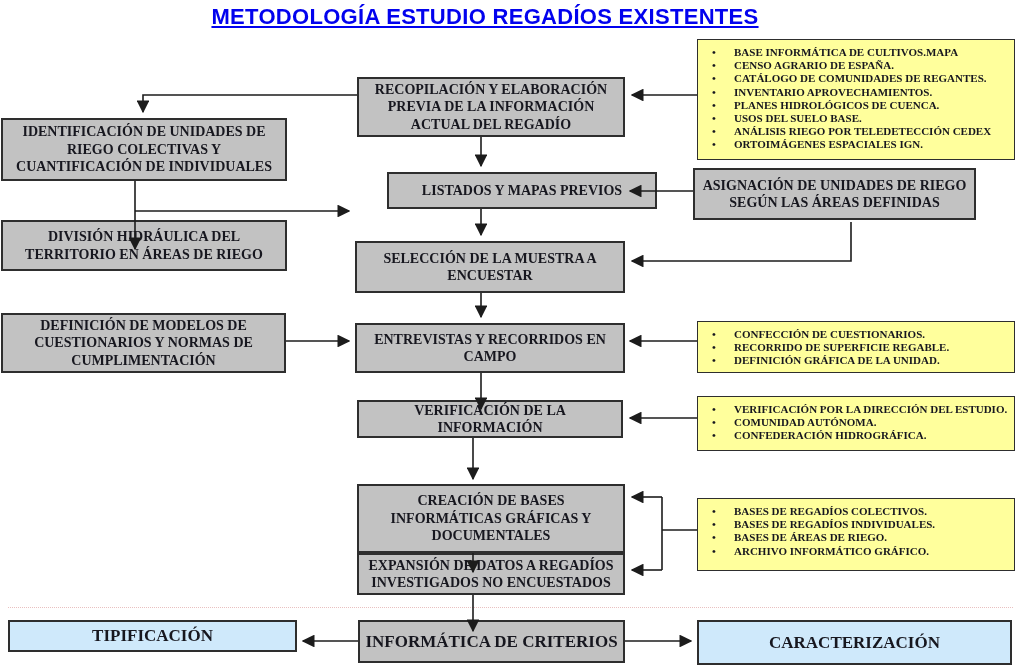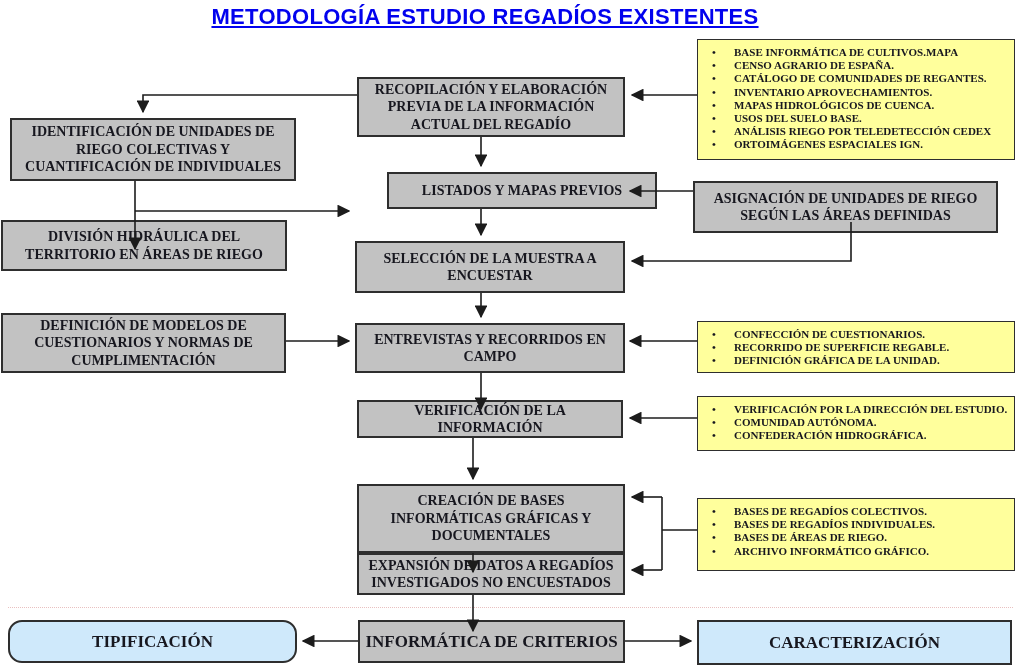--- a/index.html
+++ b/index.html
@@ -74,31 +74,31 @@
       <path class="wire" marker-end="url(#ah)" d="M625,641 L691,641"></path>
     </g>
   </svg>
 
   <div class="box gray" style="left:357px;top:77px;width:268px;height:60px;">
     <span class="label">RECOPILACIÓN Y ELABORACIÓN
 PREVIA DE LA INFORMACIÓN
 ACTUAL DEL REGADÍO</span>
   </div>
 
-  <div class="box gray" style="left:10px;top:118px;width:286px;height:63px;">
+  <div class="box gray" style="left:1px;top:118px;width:286px;height:63px;">
     <span class="label">IDENTIFICACIÓN DE UNIDADES DE
 RIEGO COLECTIVAS Y
 CUANTIFICACIÓN DE INDIVIDUALES</span>
   </div>
 
   <div class="box gray" style="left:355px;top:172px;width:270px;height:37px;margin-left:32px;">
     <span class="label">LISTADOS Y MAPAS PREVIOS</span>
   </div>
 
-  <div class="box gray" style="left:693px;top:181px;width:305px;height:52px;">
+  <div class="box gray" style="left:693px;top:168px;width:283px;height:52px;">
     <span class="label">ASIGNACIÓN DE UNIDADES DE RIEGO
 SEGÚN LAS ÁREAS DEFINIDAS</span>
   </div>
 
   <div class="box gray" style="left:1px;top:220px;width:286px;height:51px;">
     <span class="label">DIVISIÓN HIDRÁULICA DEL
 TERRITORIO EN ÁREAS DE RIEGO</span>
   </div>
 
   <div class="box gray" style="left:355px;top:241px;width:270px;height:52px;">
@@ -146,21 +146,21 @@
       <li>
           <span class="dot">•</span>
           <span class="note-text">CATÁLOGO DE COMUNIDADES DE REGANTES.</span>
         </li>
       <li>
           <span class="dot">•</span>
           <span class="note-text">INVENTARIO APROVECHAMIENTOS.</span>
         </li>
       <li>
           <span class="dot">•</span>
-          <span class="note-text">MAPAS HIDROLÓGICOS DE CUENCA.</span>
+          <span class="note-text">PLANES HIDROLÓGICOS DE CUENCA.</span>
         </li>
       <li>
           <span class="dot">•</span>
           <span class="note-text">USOS DEL SUELO BASE.</span>
         </li>
       <li>
           <span class="dot">•</span>
           <span class="note-text">ANÁLISIS RIEGO POR TELEDETECCIÓN CEDEX</span>
         </li>
       <li>
@@ -218,21 +218,21 @@
           <span class="dot">•</span>
           <span class="note-text">BASES DE ÁREAS DE RIEGO.</span>
         </li>
       <li>
           <span class="dot">•</span>
           <span class="note-text">ARCHIVO INFORMÁTICO GRÁFICO.</span>
         </li>
     </ul>
   </div>
 
-  <div class="box result" style="left:8px;top:620px;width:289px;height:43px;border-radius:14px;">
+  <div class="box result" style="left:8px;top:620px;width:289px;height:32px;">
     <span class="label">TIPIFICACIÓN</span>
   </div>
 
   <div class="box grayend" style="left:358px;top:620px;width:267px;height:43px;">
     <span class="label">INFORMÁTICA DE CRITERIOS</span>
   </div>
 
   <div class="box result" style="left:697px;top:620px;width:315px;height:45px;text-align:right;">
     <span class="label">CARACTERIZACIÓN</span>
   </div>

